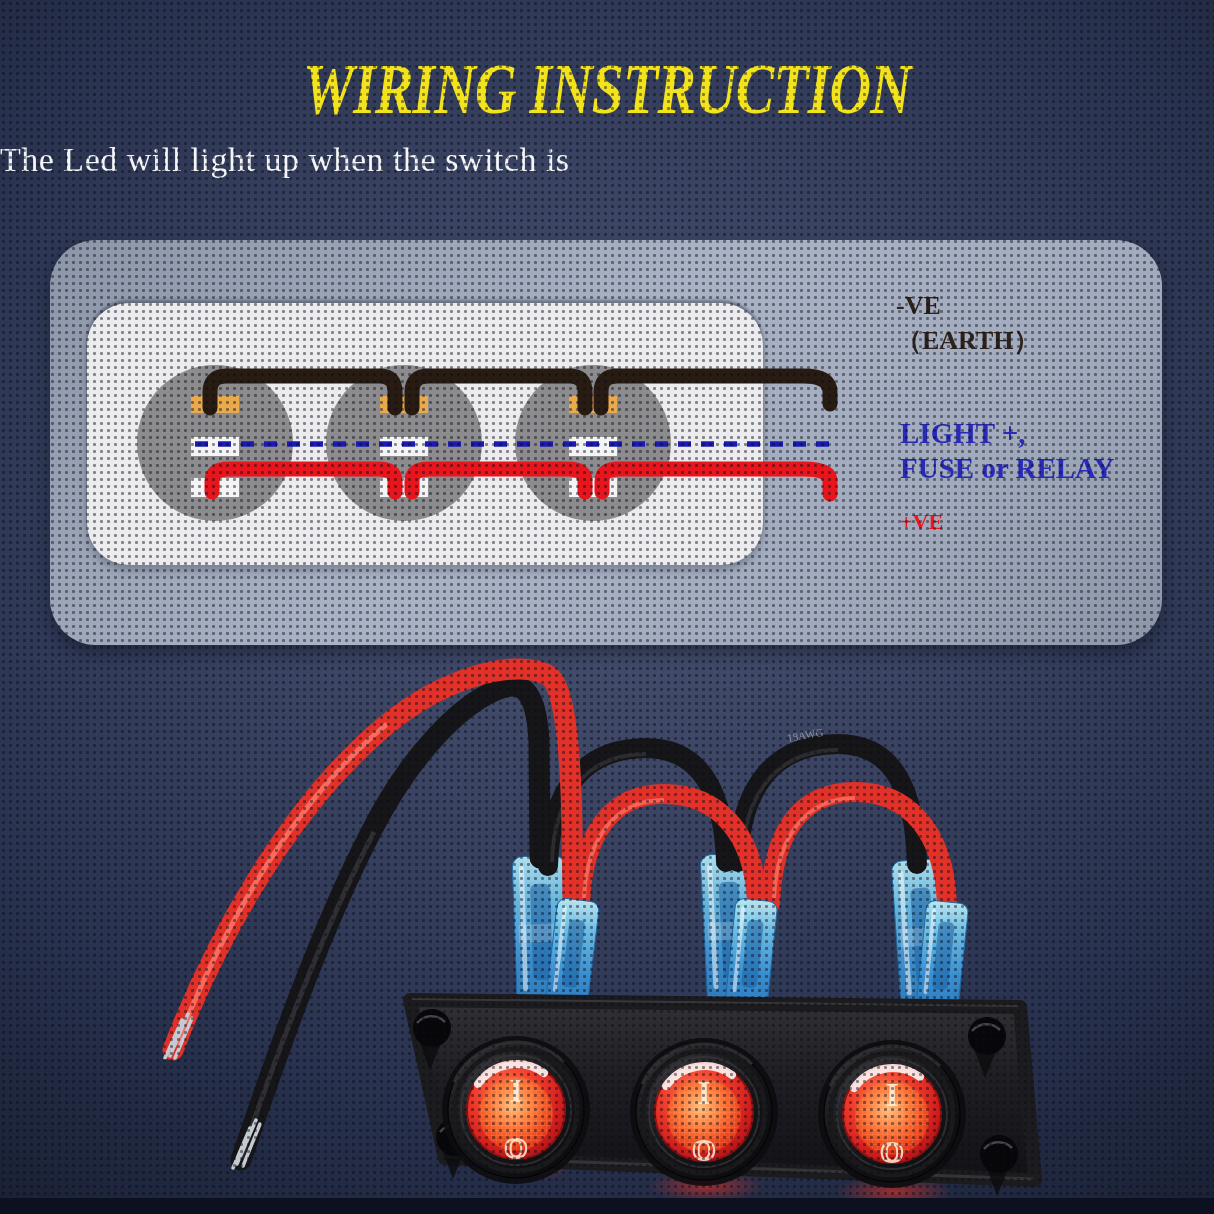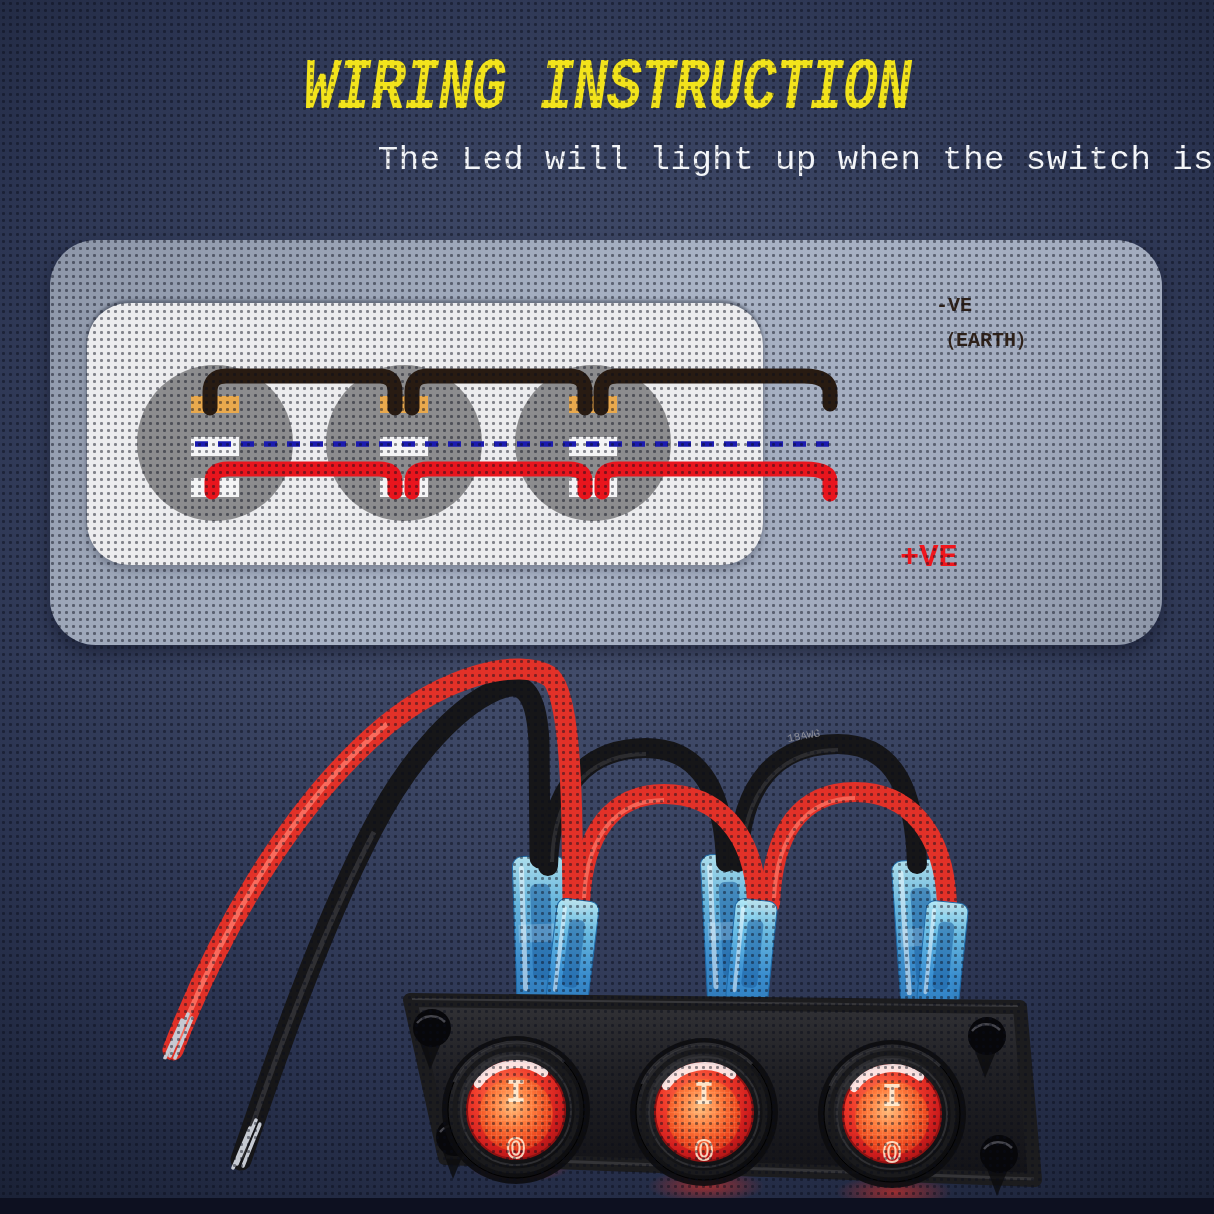--- a/index.html
+++ b/index.html
@@ -1,52 +1,52 @@
 <!DOCTYPE html>
 <html><head>
 <meta charset="utf-8">
 <style>
   html,body{margin:0;padding:0;background:#0d1020;}
   #canvas{
     position:relative;width:1214px;height:1198px;overflow:hidden;
-    font-family:Liberation Mono, monospace;
+    font-family:Liberation Serif, serif;
     background:radial-gradient(1060px 880px at 50% 42%, #4a5472 0%, #3a4462 38%, #2a3350 68%, #192034 100%);
   }
   .abs{position:absolute;}
   .dots{
     position:absolute;inset:0;z-index:60;pointer-events:none;opacity:.55;
     background-image:radial-gradient(circle, rgba(9,12,25,.85) 1.2px, rgba(9,12,25,0) 2px);
     background-size:7px 7px;
   }
   .title{
     left:0;top:48px;width:1214px;text-align:center;z-index:20;
     font-size:72px;font-weight:bold;font-style:italic;color:#f2e31c;
     letter-spacing:-1px;transform:scaleX(.8);white-space:nowrap;
   }
   .subtitle{
-    left:0;top:138px;width:1214px;text-align:right;z-index:20;
+    left:0;top:138px;width:1214px;text-align:left;z-index:20;
     font-size:34px;color:#f3f5f8;line-height:44px;letter-spacing:.5px;
   }
   .panel-outer{
     left:50px;top:240px;width:1112px;height:405px;border-radius:46px;z-index:5;
     background:linear-gradient(135deg,#8d96a8 0%,#a9b3c5 45%,#a2abbe 75%,#8d96a8 100%);
     box-shadow:0 8px 18px rgba(8,12,24,.45);
   }
   .panel-white{
     left:87px;top:303px;width:676px;height:262px;border-radius:42px;z-index:6;
     background:#ececee;
     box-shadow:0 -3px 3px rgba(40,46,62,.45), 0 5px 9px rgba(40,46,62,.35);
   }
   #diagram-svg{left:0;top:0;z-index:8;}
   #photo-svg{left:0;top:0;z-index:10;}
   .dlabel{z-index:12;font-weight:bold;white-space:nowrap;line-height:35px;}
   .dlabel span{display:block;}
-  .lbl-neg{left:936px;top:288px;font-size:20px;color:#2f221a;}
+  .lbl-neg{left:896px;top:288px;font-size:26px;color:#2f221a;}
   .lbl-light{left:900px;top:416px;font-size:29px;color:#2a2ab8;}
-  .lbl-pos{left:900px;top:540px;font-size:32px;color:#f0161d;}
+  .lbl-pos{left:900px;top:504px;font-size:22px;color:#f0161d;}
 </style>
 </head>
 <body>
 
 <div id="canvas">
 
   <div class="abs title">WIRING INSTRUCTION</div>
   <div class="abs subtitle">
     <span>The Led will light up when the switch is</span><br>
   </div>
@@ -83,20 +83,24 @@
     <g stroke="#e8151d" stroke-width="15" fill="none" stroke-linecap="round" stroke-linejoin="round">
       <path d="M212,492 L212,481 Q212,469 228,469 L379,469 Q395,469 395,481 L395,492"></path>
       <path d="M412,492 L412,481 Q412,469 428,469 L569,469 Q585,469 585,481 L585,492"></path>
       <path d="M602,492 L602,481 Q602,469 618,469 L804,469 Q830,469 830,481 L830,494"></path>
     </g>
   </svg>
 
   <div class="abs dlabel lbl-neg">
     <span>-VE</span>
     <span>（EARTH）</span>
+  </div>
+  <div class="abs dlabel lbl-light">
+    <span>LIGHT +,</span>
+    <span>FUSE or RELAY</span>
   </div>
   <div class="abs dlabel lbl-pos">
     <span>+VE</span>
   </div>
 
   <svg id="photo-svg" class="abs" width="1214" height="1214" viewBox="0 0 1214 1214">
     <defs>
       <linearGradient id="connGrad" x1="0" y1="0" x2="0" y2="1">
         <stop offset="0" stop-color="#b8ecf8"></stop>
           <stop offset=".3" stop-color="#6cc0e8"></stop>

